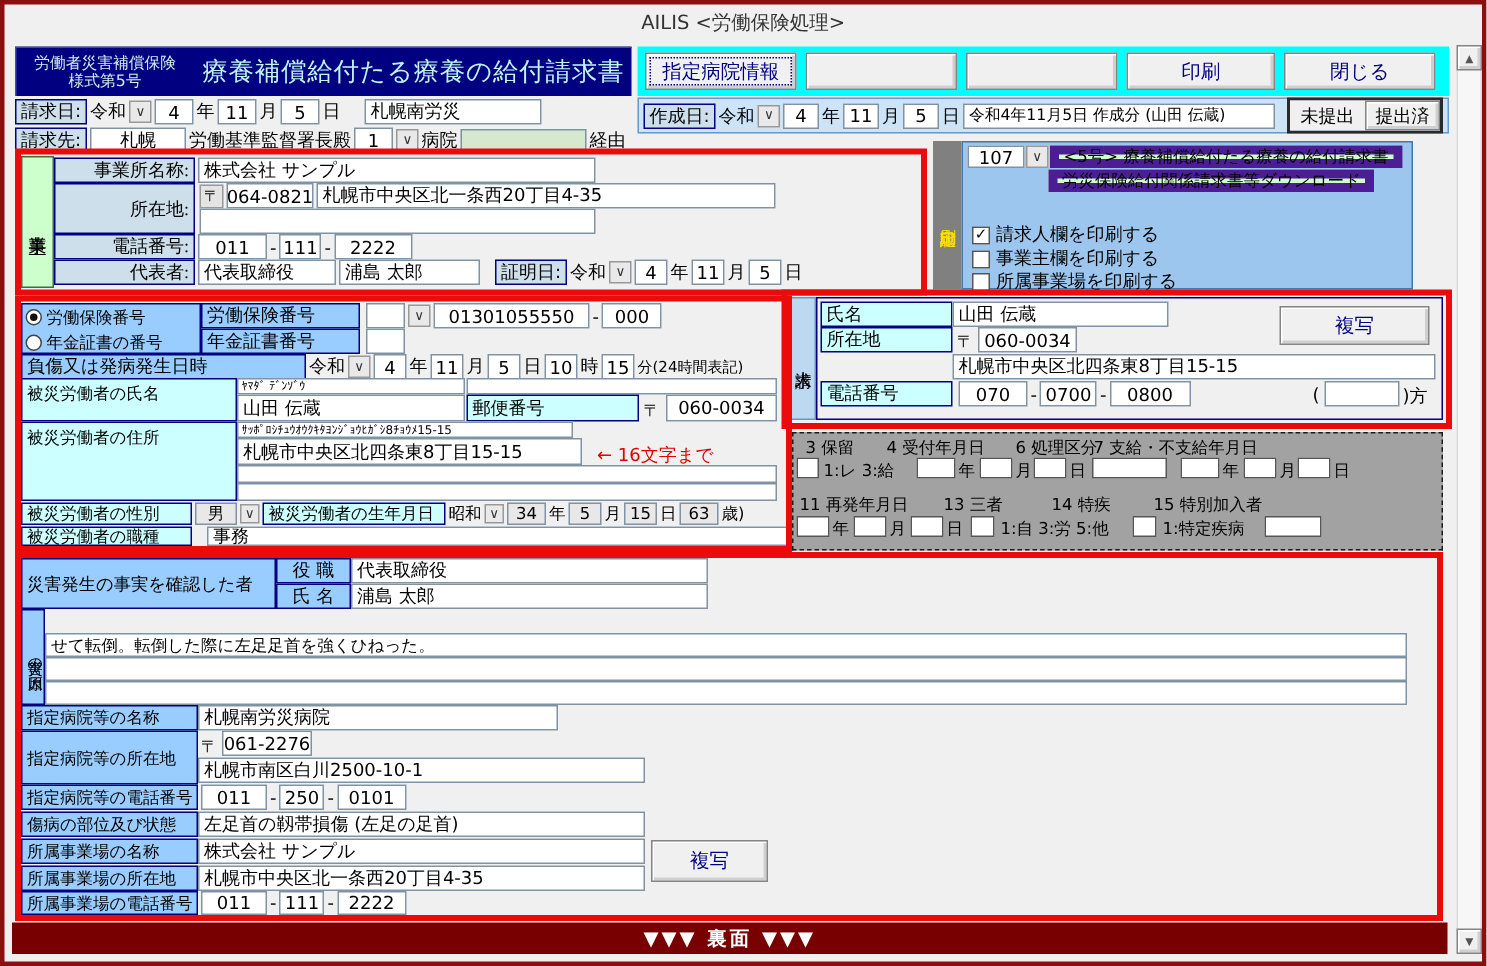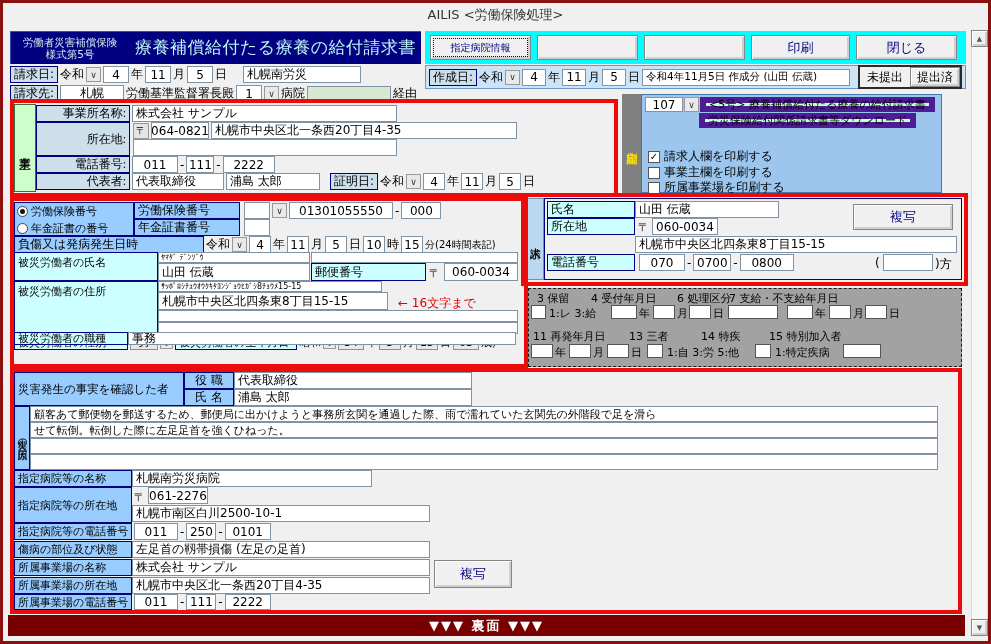--- a/index.html
+++ b/index.html
@@ -40,21 +40,21 @@
 
   <div class="abs" style="left:10px;top:31px;width:411px;height:33px;background:#000080;display:flex;align-items:center;box-shadow:inset 1px 1px 0 #4646b4">
     <div style="width:120px;text-align:center;font-size:10.5px;line-height:12px;color:#cfeeee">
       <div>労働者災害補償保険</div>
       <div>様式第5号</div>
     </div>
     <div style="flex:1;text-align:center;font-size:17px;color:#bdf4f4;letter-spacing:0.5px">療養補償給付たる療養の給付請求書</div>
   </div>
 
   <div class="abs" style="left:425px;top:31px;width:541px;height:33px;background:#00ffff;display:flex;gap:6px;padding:4px 5px;box-sizing:border-box">
-    <div class="btn focus" style="width:101px;height:25px;font-size:10px">指定病院情報</div>
+    <div class="btn focus" style="width:101px;height:25px;font-size:13px">指定病院情報</div>
     <div class="btn" style="width:101px;height:25px"></div>
     <div class="btn" style="width:101px;height:25px"></div>
     <div class="btn" style="width:99px;height:25px;font-size:13px">印刷</div>
     <div class="btn" style="width:101px;height:25px;font-size:13px">閉じる</div>
   </div>
 
   <div class="r" style="left:425px;top:65px;width:541px;height:24px;background:#cde4f7;border:1px solid #6699cc;gap:2px;padding:0 3px;box-sizing:border-box">
     <span class="lbl bl">作成日:</span>
     <span>令和</span>
     <span class="cmb">∨</span>
@@ -212,21 +212,21 @@
     <span class="cmb" style="width:13px;height:13px">∨</span>
     <span class="inp ro c" style="width:26px;height:15px">34</span>
     <span>年</span>
     <span class="inp ro c" style="width:22px;height:15px">5</span>
     <span>月</span>
     <span class="inp ro c" style="width:22px;height:15px">15</span>
     <span>日</span>
     <span class="inp ro c" style="width:26px;height:15px">63</span>
     <span>歳)</span>
   </div>
-  <div class="r" style="left:14px;top:332px;gap:0">
+  <div class="r" style="left:14px;top:351px;gap:10px">
     <span class="lbl cy f11" style="width:114px;height:13px">被災労働者の職種</span>
     <span class="inp" style="width:388px;height:13px">事務</span>
   </div>
 
   <div class="vt" style="position:absolute;left:526px;top:198px;width:18px;height:82px;background:#bdd9f2;border:1px solid #6f94b8;font-size:11px">請求人</div>
   <div class="abs" style="left:544px;top:198px;width:418px;height:82px;border:1px solid #000080;background:#f0f0f0;box-sizing:border-box">
     <span class="lbl cy abs" style="left:2px;top:2px;width:88px">氏名</span>
     <span class="inp abs" style="left:90px;top:2px;width:144px">山田 伝蔵</span>
     <div class="btn abs" style="left:308px;top:5px;width:100px;height:26px;font-size:13px">複写</div>
     <span class="lbl cy abs" style="left:2px;top:19px;width:88px">所在地</span>
@@ -283,21 +283,20 @@
     <span class="wbox" style="left:314px;top:55px;width:38px"></span>
   </div>
 
   <span class="lbl mb abs" style="left:14px;top:372px;width:170px;height:34px;font-size:11.5px">災害発生の事実を確認した者</span>
   <span class="lbl mb abs c" style="left:184px;top:372px;width:50px">役 職</span>
   <span class="inp abs" style="left:234px;top:372px;width:238px">代表取締役</span>
   <span class="lbl mb abs c" style="left:184px;top:389px;width:50px">氏 名</span>
   <span class="inp abs" style="left:234px;top:389px;width:238px">浦島 太郎</span>
 
   <div class="vt" style="position:absolute;left:14px;top:406px;width:16px;height:64px;background:#99ccff;border:1px solid #000080;font-size:10px">災害の原因</div>
-  <span class="inp abs f11" style="left:30px;top:406px;width:908px;height:16px">顧客あて郵便物を郵送するため、郵便局に出かけようと事務所玄関を通過した際、雨で濡れていた玄関先の外階段で足を滑ら</span>
   <span class="inp abs f11" style="left:30px;top:422px;width:908px;height:16px">せて転倒。転倒した際に左足足首を強くひねった。</span>
   <span class="inp abs f11" style="left:30px;top:438px;width:908px;height:16px"></span>
   <span class="inp abs f11" style="left:30px;top:454px;width:908px;height:16px"></span>
 
   <span class="lbl mb abs f11" style="left:14px;top:470px;width:118px">指定病院等の名称</span>
   <span class="inp abs" style="left:132px;top:470px;width:240px">札幌南労災病院</span>
   <span class="lbl mb abs f11" style="left:14px;top:487px;width:118px;height:36px">指定病院等の所在地</span>
   <span class="abs" style="left:134px;top:490px;font-size:11px">〒</span>
   <span class="inp c abs" style="left:148px;top:487px;width:60px">061-2276</span>
   <span class="inp abs" style="left:132px;top:505px;width:298px">札幌市南区白川2500-10-1</span>

